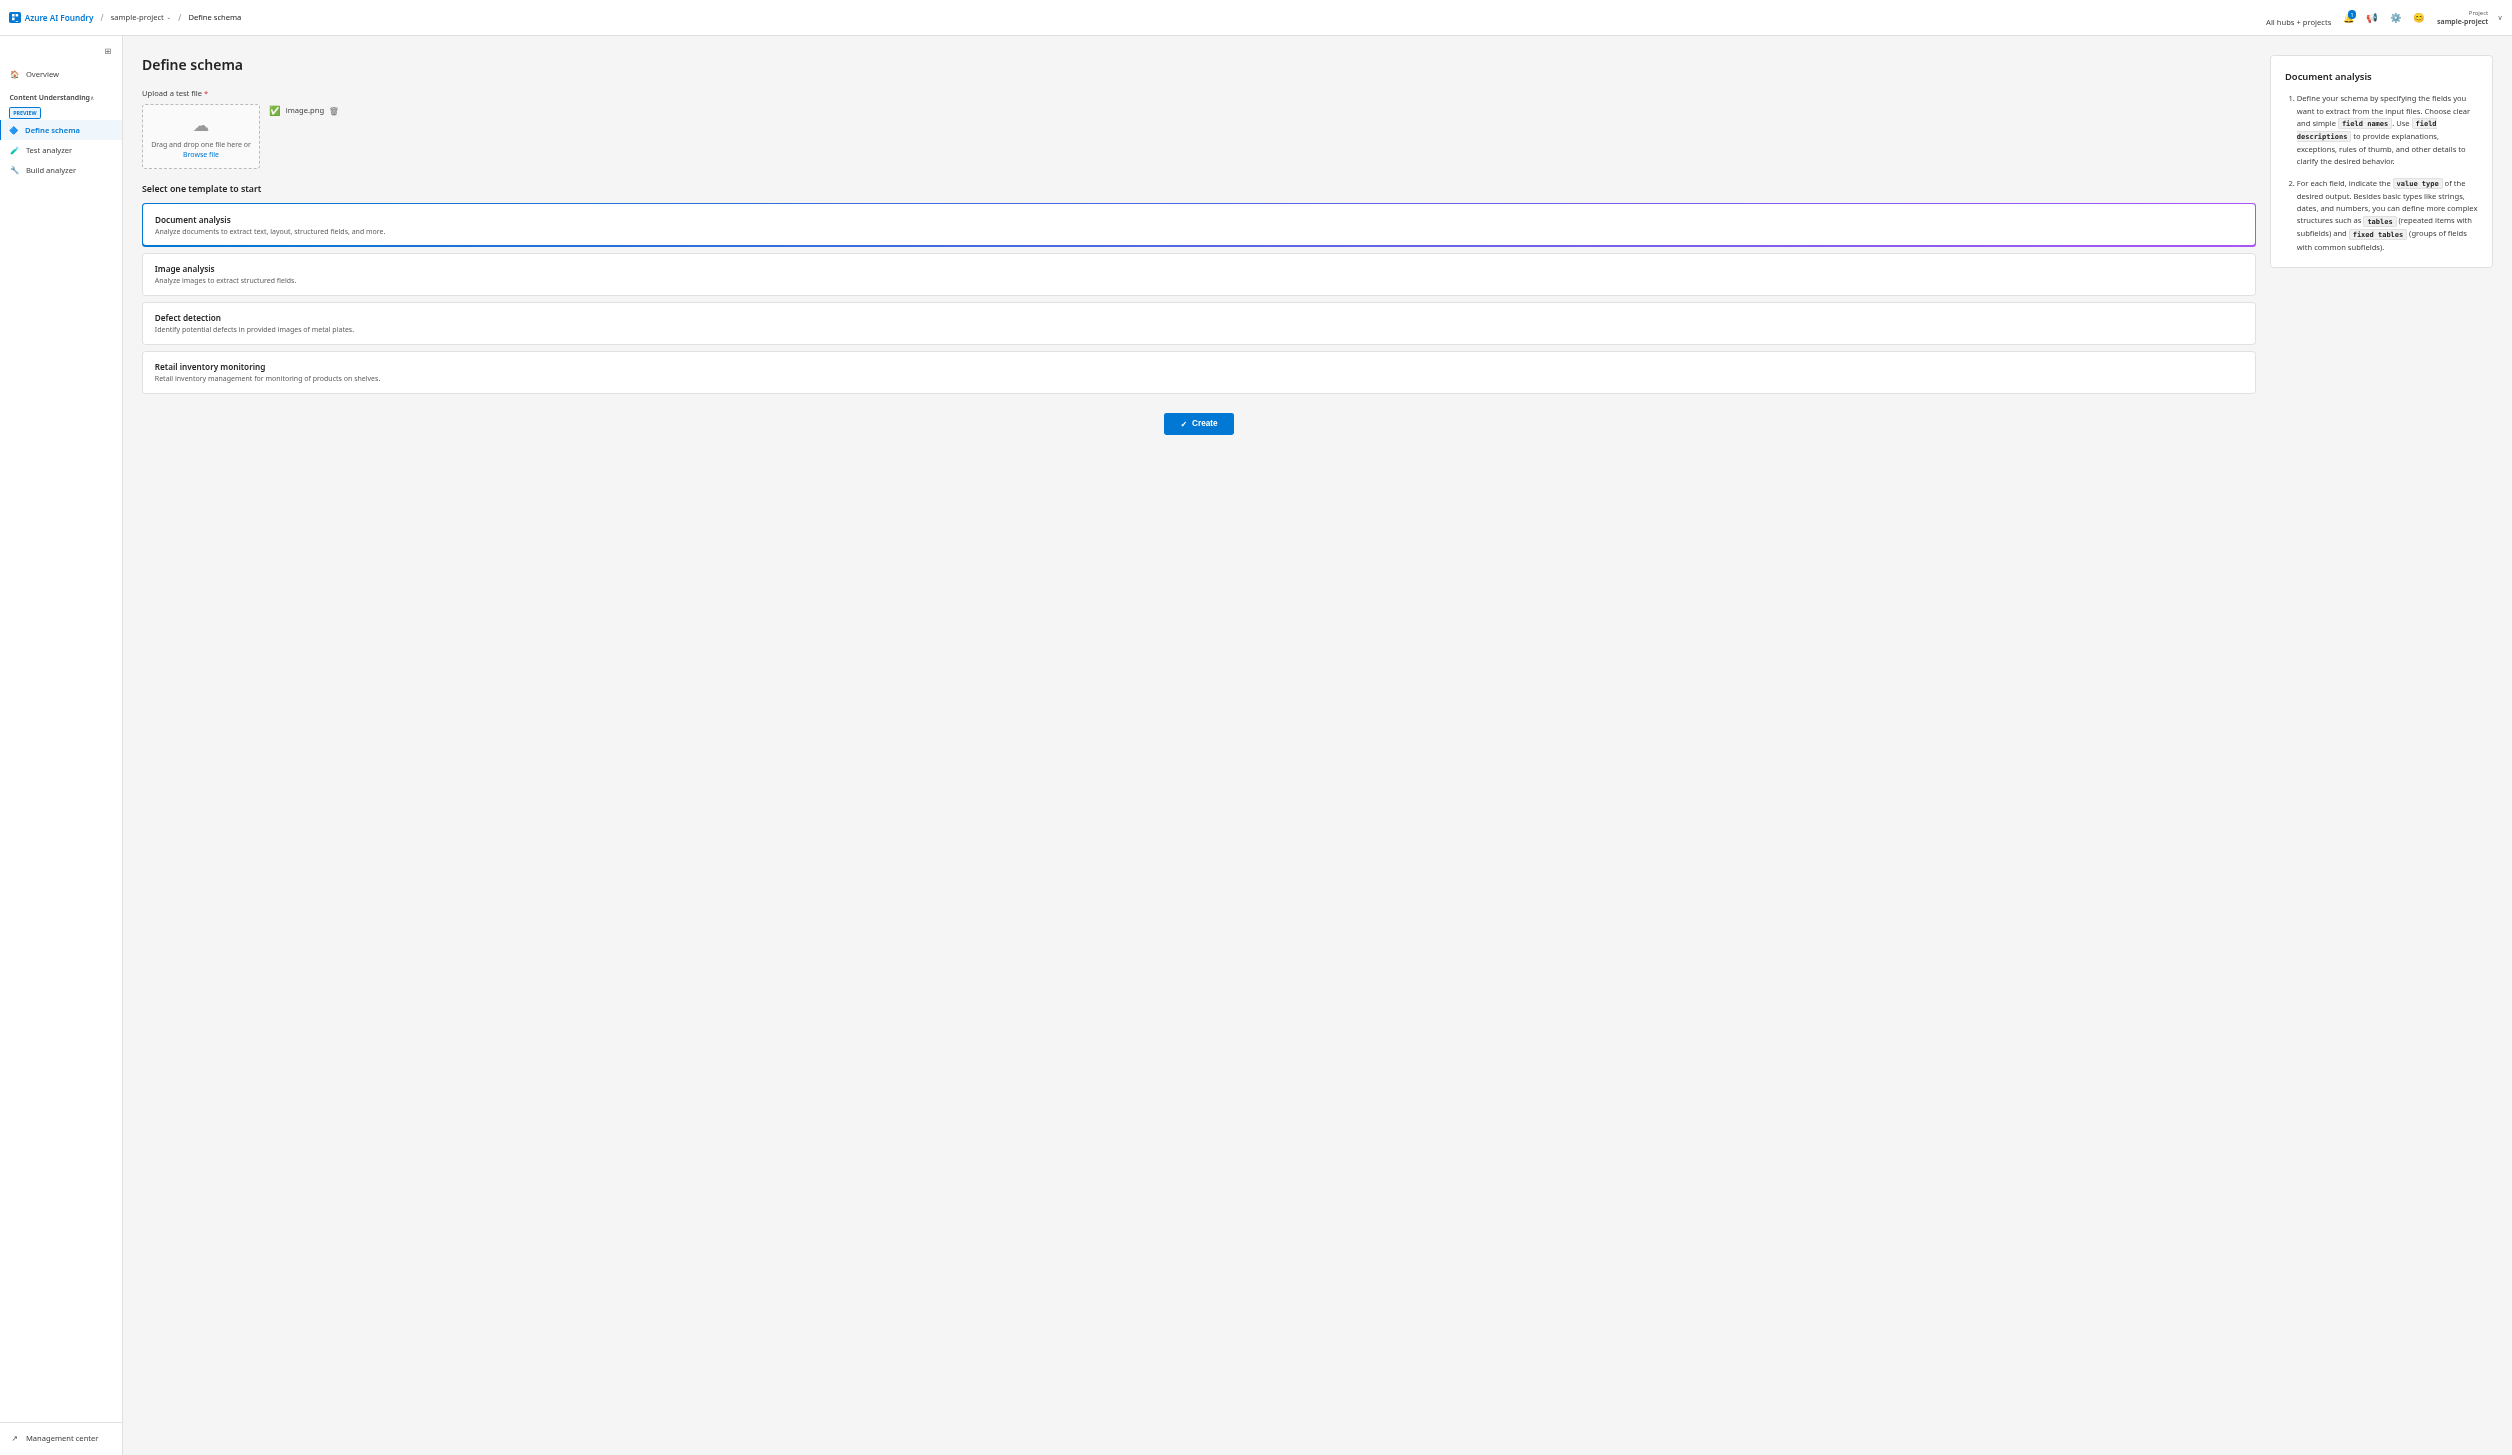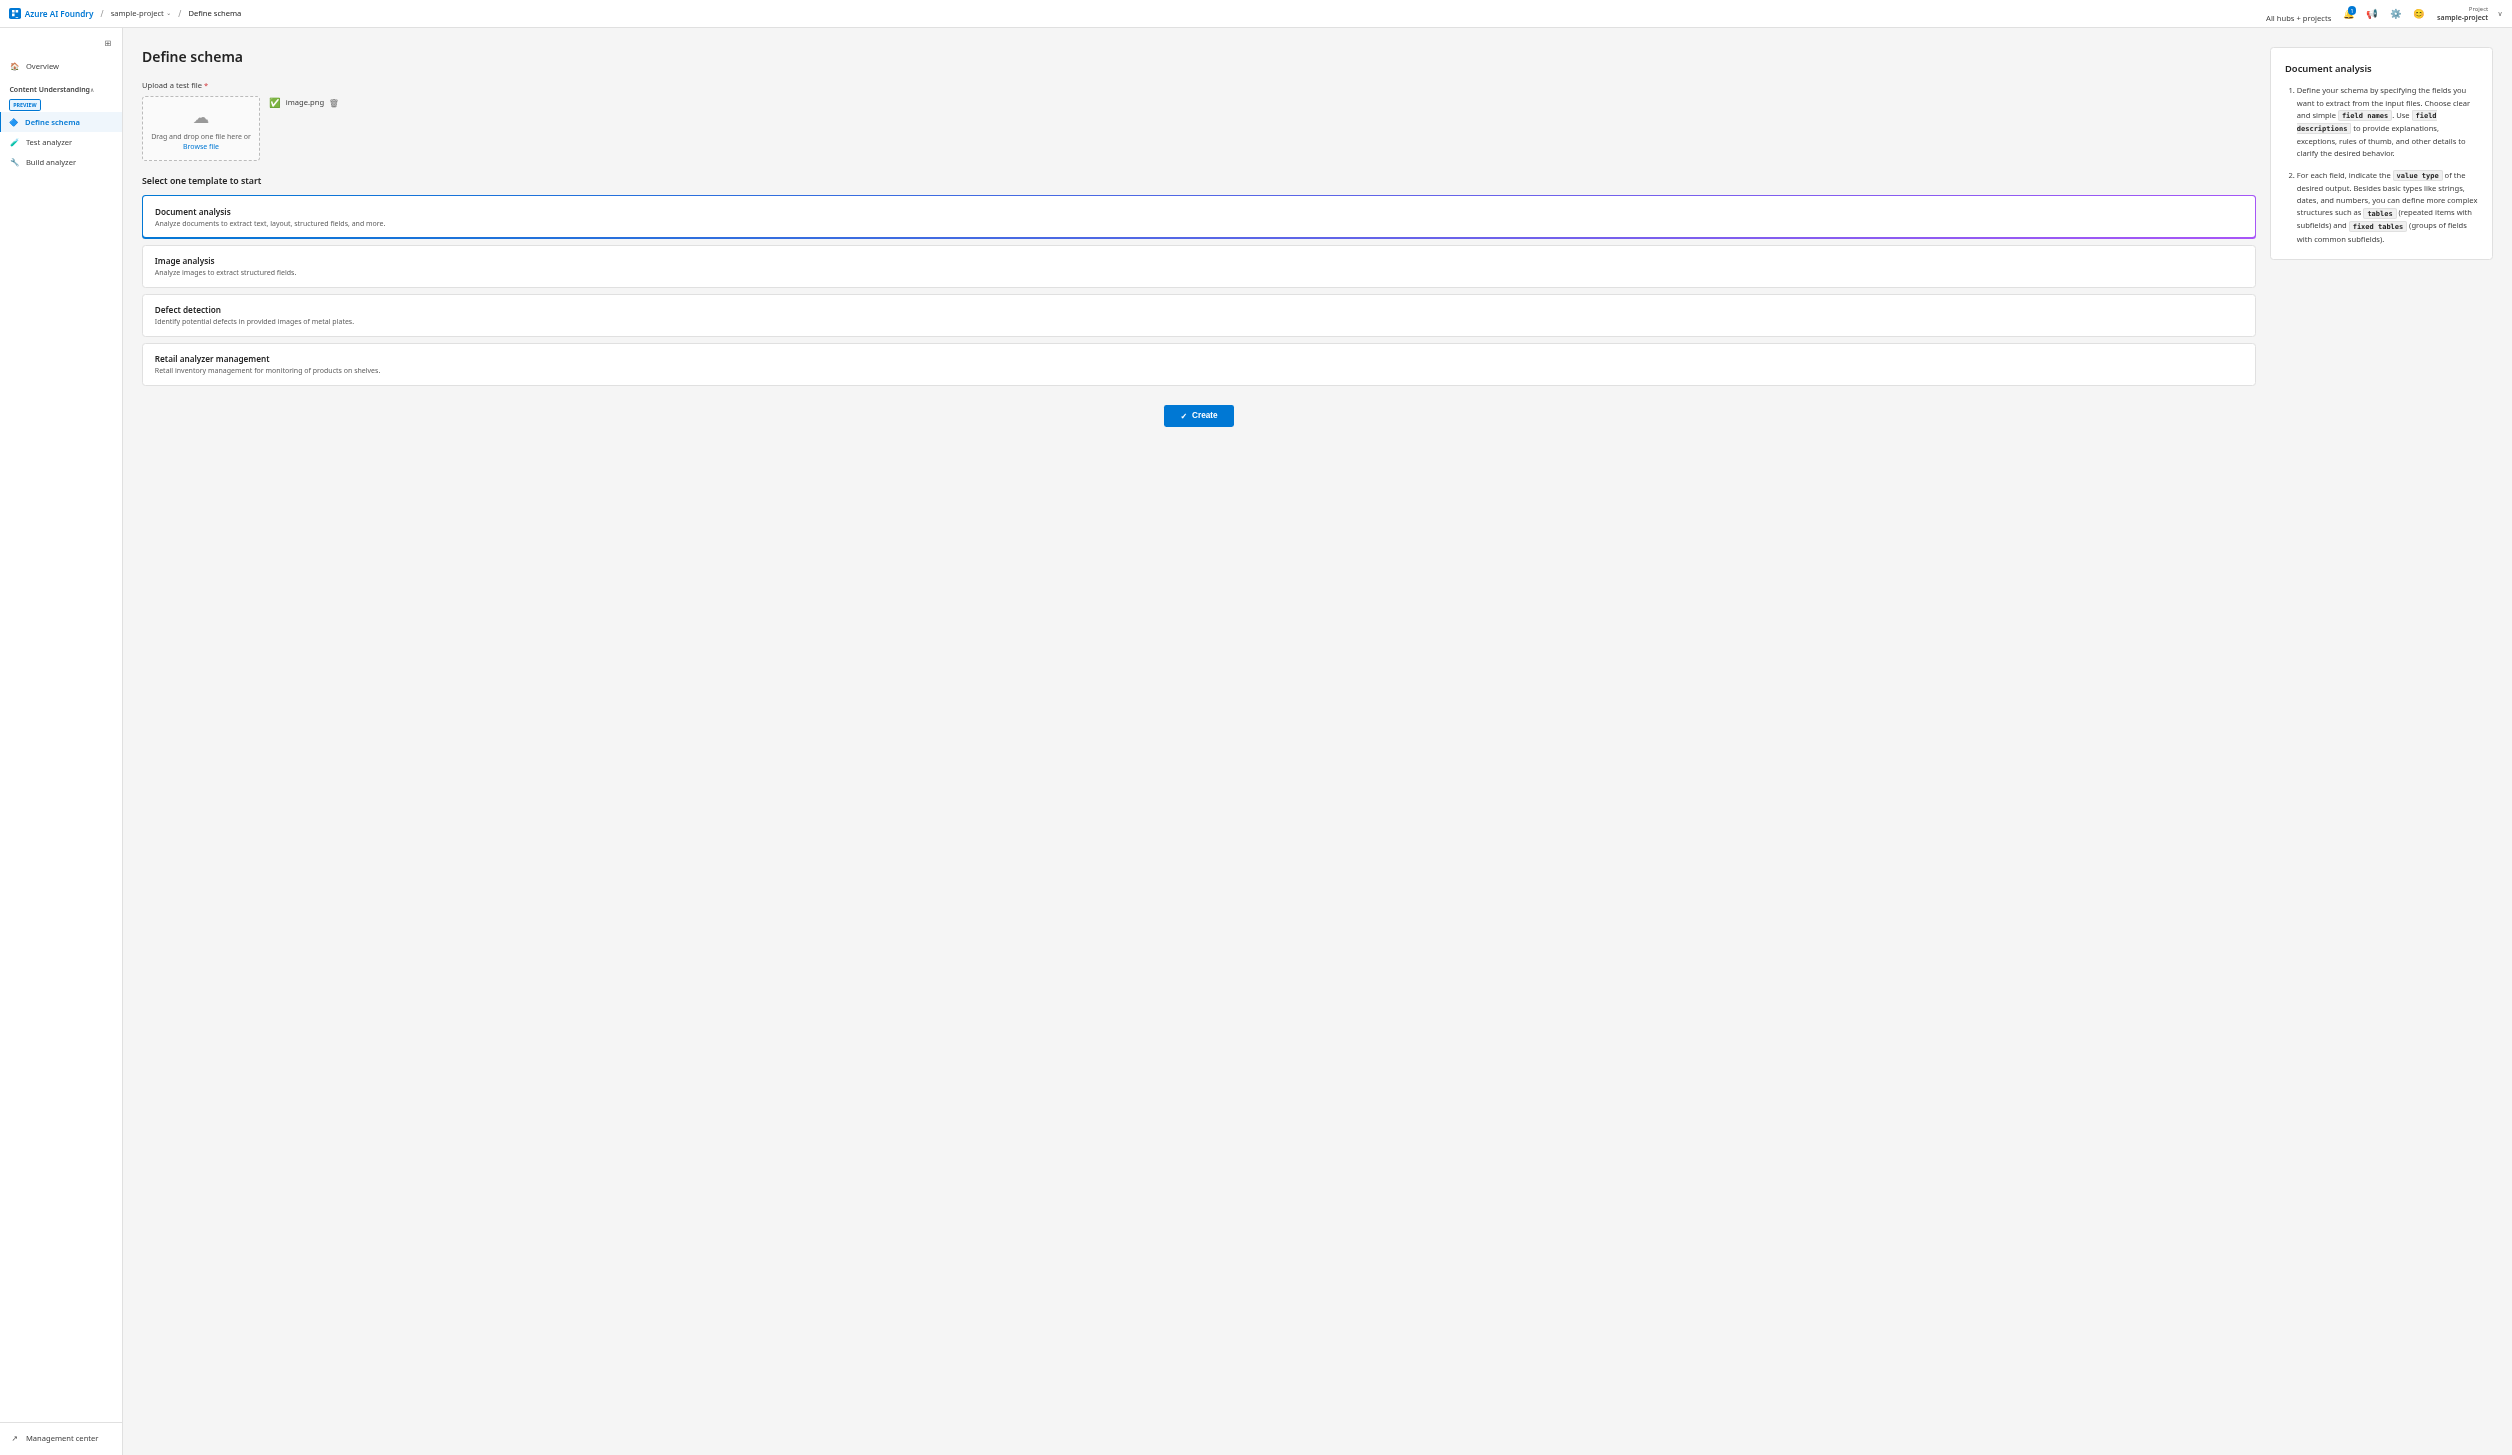--- a/index.html
+++ b/index.html
@@ -2,21 +2,21 @@
 <html style="font-size:9.4px"><head>
   <meta charset="utf-8">
   <style>
     * { box-sizing: border-box; margin: 0; padding: 0; }
     body { font-family: 'Segoe UI', system-ui, sans-serif; font-size: 8.2px; color: #242424; background: #f5f5f5; height: 100vh; display: flex; flex-direction: column; }
 
     
     .topbar {
       display: flex; align-items: center; justify-content: space-between;
       background: #fff; border-bottom: 0.6px solid #e0e0e0;
-      padding: 0 9.4px; height: 28px; flex-shrink: 0;
+      padding: 0 9.4px; height: 36px; flex-shrink: 0;
     }
     .topbar-left { display: flex; align-items: center; gap: 4.7px; }
     .topbar-brand { display: flex; align-items: center; gap: 3.5px; font-weight: 600; font-size: 8.2px; color: #0078d4; }
     .topbar-brand-icon { width: 11.8px; height: 11.8px; background: #0078d4; border-radius: 1.8px; display: flex; align-items: center; justify-content: center; }
     .topbar-brand-icon svg { width: 8.2px; height: 8.2px; fill: white; }
     .topbar-sep { color: #999; margin: 0 2.4px; }
     .topbar-project { display: flex; align-items: center; gap: 2.4px; color: #424242; font-size: 7.6px; cursor: pointer; }
     .topbar-chevron { font-size: 5.9px; color: #666; }
     .topbar-page { color: #242424; font-size: 7.6px; }
     .topbar-right { display: flex; align-items: center; gap: 9.4px; }
@@ -246,21 +246,21 @@
         <div class="template-card-title">Image analysis</div>
         <div class="template-card-desc">Analyze images to extract structured fields.</div>
       </div>
 
       <div class="template-card">
         <div class="template-card-title">Defect detection</div>
         <div class="template-card-desc">Identify potential defects in provided images of metal plates.</div>
       </div>
 
       <div class="template-card">
-        <div class="template-card-title">Retail analyzer management</div>
+        <div class="template-card-title">Retail inventory monitoring</div>
         <div class="template-card-desc">Retail inventory management for monitoring of products on shelves.</div>
       </div>
 
       <div class="create-btn-row">
         <button class="create-btn">
           <span>✓</span>
           <span>Create</span>
         </button>
       </div>
     </div>

